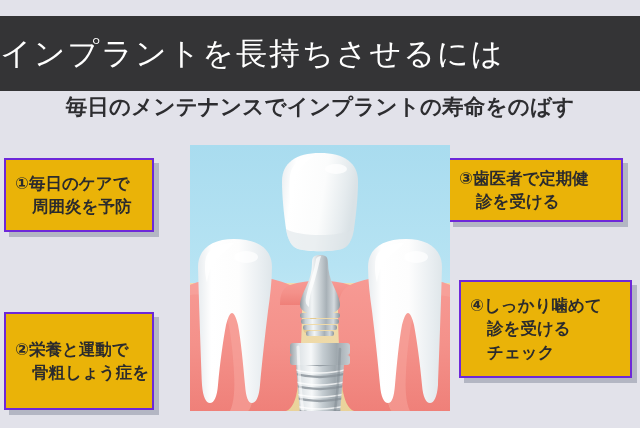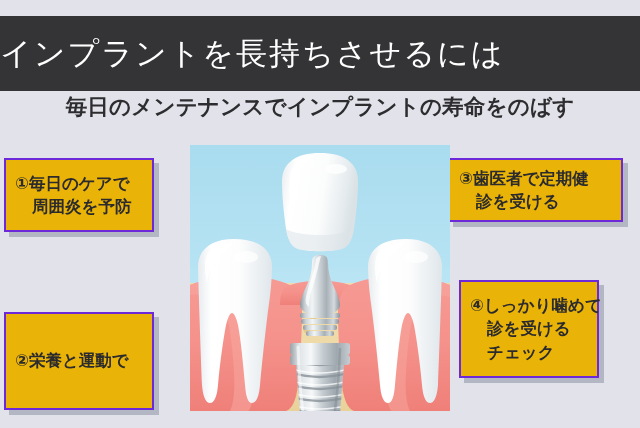--- a/index.html
+++ b/index.html
@@ -73,21 +73,21 @@
     line-height: 1.42;
     white-space: nowrap;
   }
   .info-box .line.indent {
     padding-left: 17px;
   }
 
   #box1 { left: 4px;   top: 158px; width: 150px; height: 74px; }
   #box2 { left: 4px;   top: 280px; width: 150px; height: 98px; margin-top: 32px; }
   #box3 { left: 448px; top: 158px; width: 175px; height: 64px; }
-  #box4 { left: 459px; top: 280px; width: 140px; height: 98px; }
+  #box4 { left: 459px; top: 280px; width: 173px; height: 98px; }
   #box3 .line, #box4 .line { font-size: 16.5px; }
 
   
   .illus {
     position: absolute;
     left: 190px;
     top: 145px;
     width: 260px;
     height: 266px;
     overflow: hidden;
@@ -127,20 +127,21 @@
   <div class="subtitle-text">毎日のメンテナンスでインプラントの寿命をのばす</div>
 </div>
 
 <div class="info-box" id="box1">
   <div class="line">①毎日のケアで</div>
   <div class="line indent">周囲炎を予防</div>
 </div>
 
 <div class="info-box" id="box2">
   <div class="line">②栄養と運動で</div>
+  <div class="line indent">骨粗しょう症を</div>
 </div>
 
 <div class="info-box" id="box3">
   <div class="line">③歯医者で定期健</div>
   <div class="line indent">診を受ける</div>
 </div>
 
 <div class="info-box" id="box4">
   <div class="line">④しっかり噛めて</div>
   <div class="line indent">診を受ける</div>

